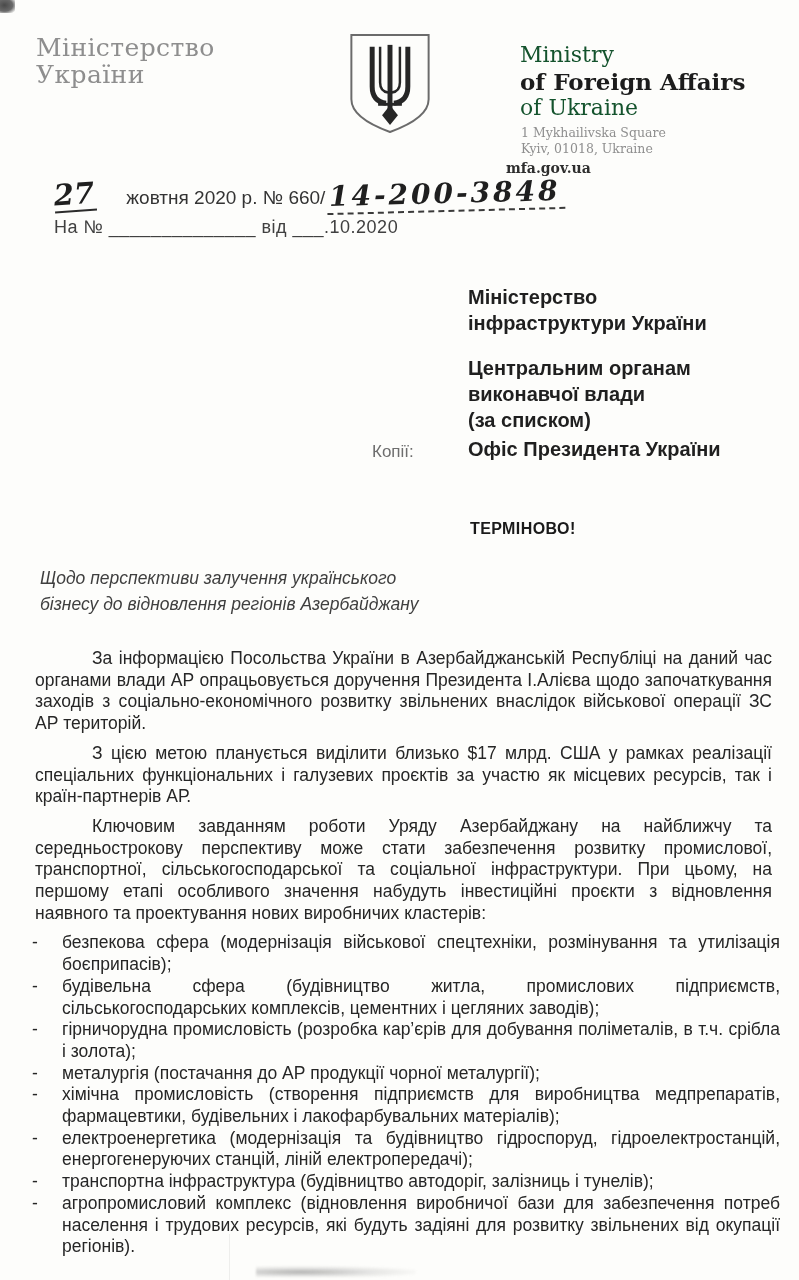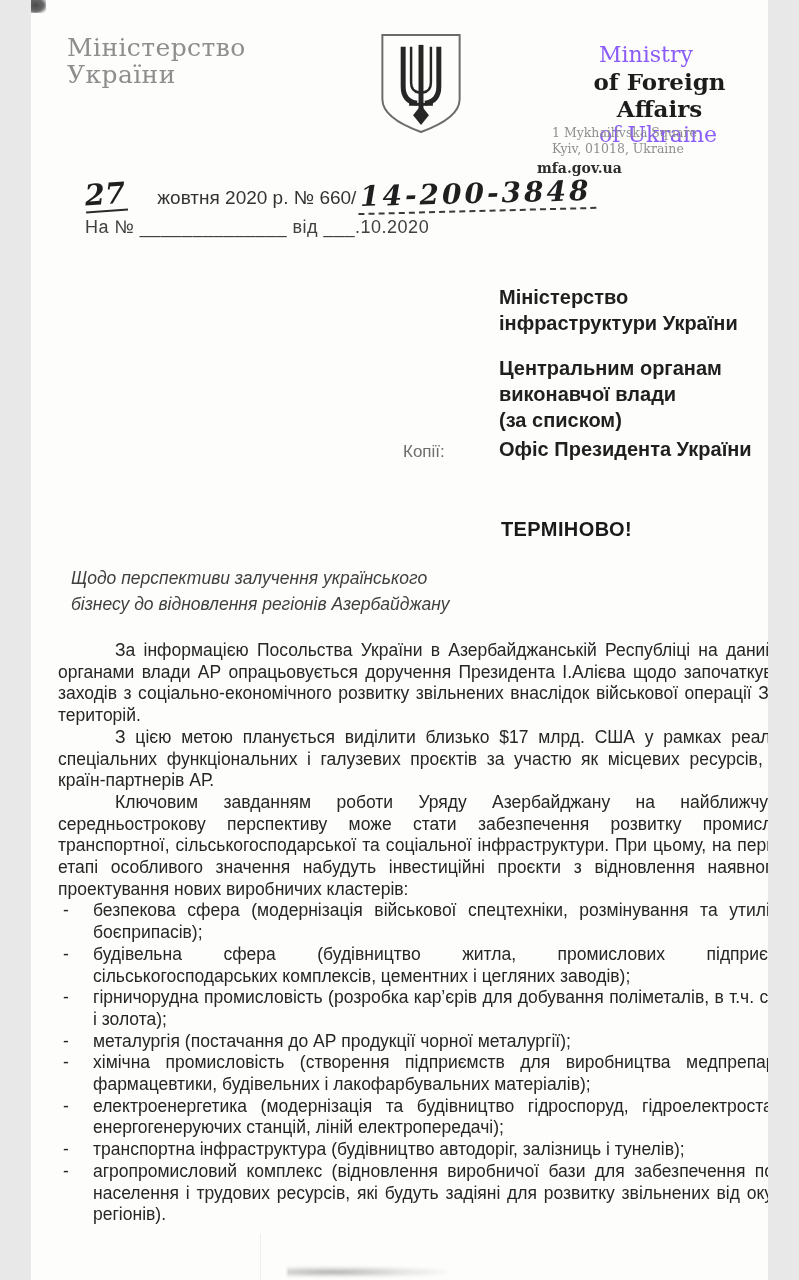--- a/index.html
+++ b/index.html
@@ -1,18 +1,18 @@
 <!DOCTYPE html>
 <html lang="uk"><head>
 <meta charset="utf-8">
 <style>
   html,body{margin:0;padding:0;background:#e8e8e8;}
   .page{
     position:relative;
-    width:737px;height:1280px;
+    width:799px;height:1280px;
     background:#fdfdfb;
     font-family:"Liberation Sans",sans-serif;
     color:#272727;
     overflow:hidden;
     margin:0 auto;
   }
   .abs{position:absolute;}
   .pre{white-space:pre-line;}
 
   
@@ -31,21 +31,21 @@
     background:rgba(0,0,0,.06);
   }
 
   
   .brand{font-family:"DejaVu Serif",serif;}
   .hdr-left{left:36px;top:34px;}
   .hdr-left .l1,.hdr-left .l3{font-size:25px;line-height:27px;color:#8e8e8e;letter-spacing:.4px;}
   .hdr-left .l2{font-size:25px;line-height:27px;font-weight:700;color:#1c1c1c;}
   .hdr-left-addr{left:36px;top:117px;width:620px;font-size:13px;line-height:17px;color:#8f8f8f;}
   .hdr-right{left:520px;top:42px;}
-  .hdr-right .l1,.hdr-right .l3{font-size:22px;line-height:26px;color:#8b5cf6;margin-left:48px;}
+  .hdr-right .l1,.hdr-right .l3{font-size:22px;line-height:26px;color:#14532d;}
   .hdr-right .l2{font-size:23px;line-height:27px;font-weight:700;color:#1c1c1c;text-align:center;}
   .hdr-right-addr{left:521px;top:125px;font-size:12.5px;line-height:16px;color:#8f8f8f;}
   .hdr-right-site{left:506px;top:160px;font-size:14px;font-weight:700;color:#2e2e2e;text-align:right;}
   .emblem{left:344px;top:32px;}
 
   
   .ref{left:54px;top:180px;color:#383838;}
   .ref-line1{display:flex;align-items:flex-end;}
   .hand{
     font-family:"DejaVu Serif",serif;
@@ -69,28 +69,28 @@
     border-bottom:2px dashed #3a3a3a;
     padding:0 4px 2px 2px;
   }
   .ref-line2{font-size:18px;line-height:24px;margin-top:3px;color:#404040;letter-spacing:.5px;}
 
   
   .addr-block{left:468px;top:284px;font-weight:700;font-size:20px;line-height:26px;color:#1f1f1f;}
   .addr-secondary{margin-top:19px;}
   .copies-label{left:372px;top:441px;font-size:17px;line-height:22px;color:#6e6e6e;}
   .copies-value{left:468px;top:437px;font-weight:700;font-size:20px;line-height:24px;color:#1f1f1f;}
-  .urgency{left:470px;top:517px;font-weight:700;font-size:20px;line-height:24px;color:#1a1a1a;letter-spacing:.4px;}
+  .urgency{left:470px;top:517px;font-weight:700;font-size:16px;line-height:24px;color:#1a1a1a;letter-spacing:.4px;}
 
   
   .subject{left:40px;top:565px;font-style:italic;font-size:17.5px;line-height:26px;color:#3f3f3f;}
 
   
   .body-text{left:27px;top:640px;width:753px;font-size:17.5px;line-height:21.7px;text-align:justify;color:#262626;}
-  .body-text p{margin:0;text-indent:57px;}
+  .body-text p{margin:8px;text-indent:57px;}
   .body-text ul{margin:0;padding:0;list-style:none;}
   .body-text li{position:relative;padding-left:35px;}
   .body-text li .dash{position:absolute;left:5px;top:0;text-indent:0;}
 </style>
 </head>
 <body>
 
 <div class="page">
 
   <div class="abs corner-mark"></div>

